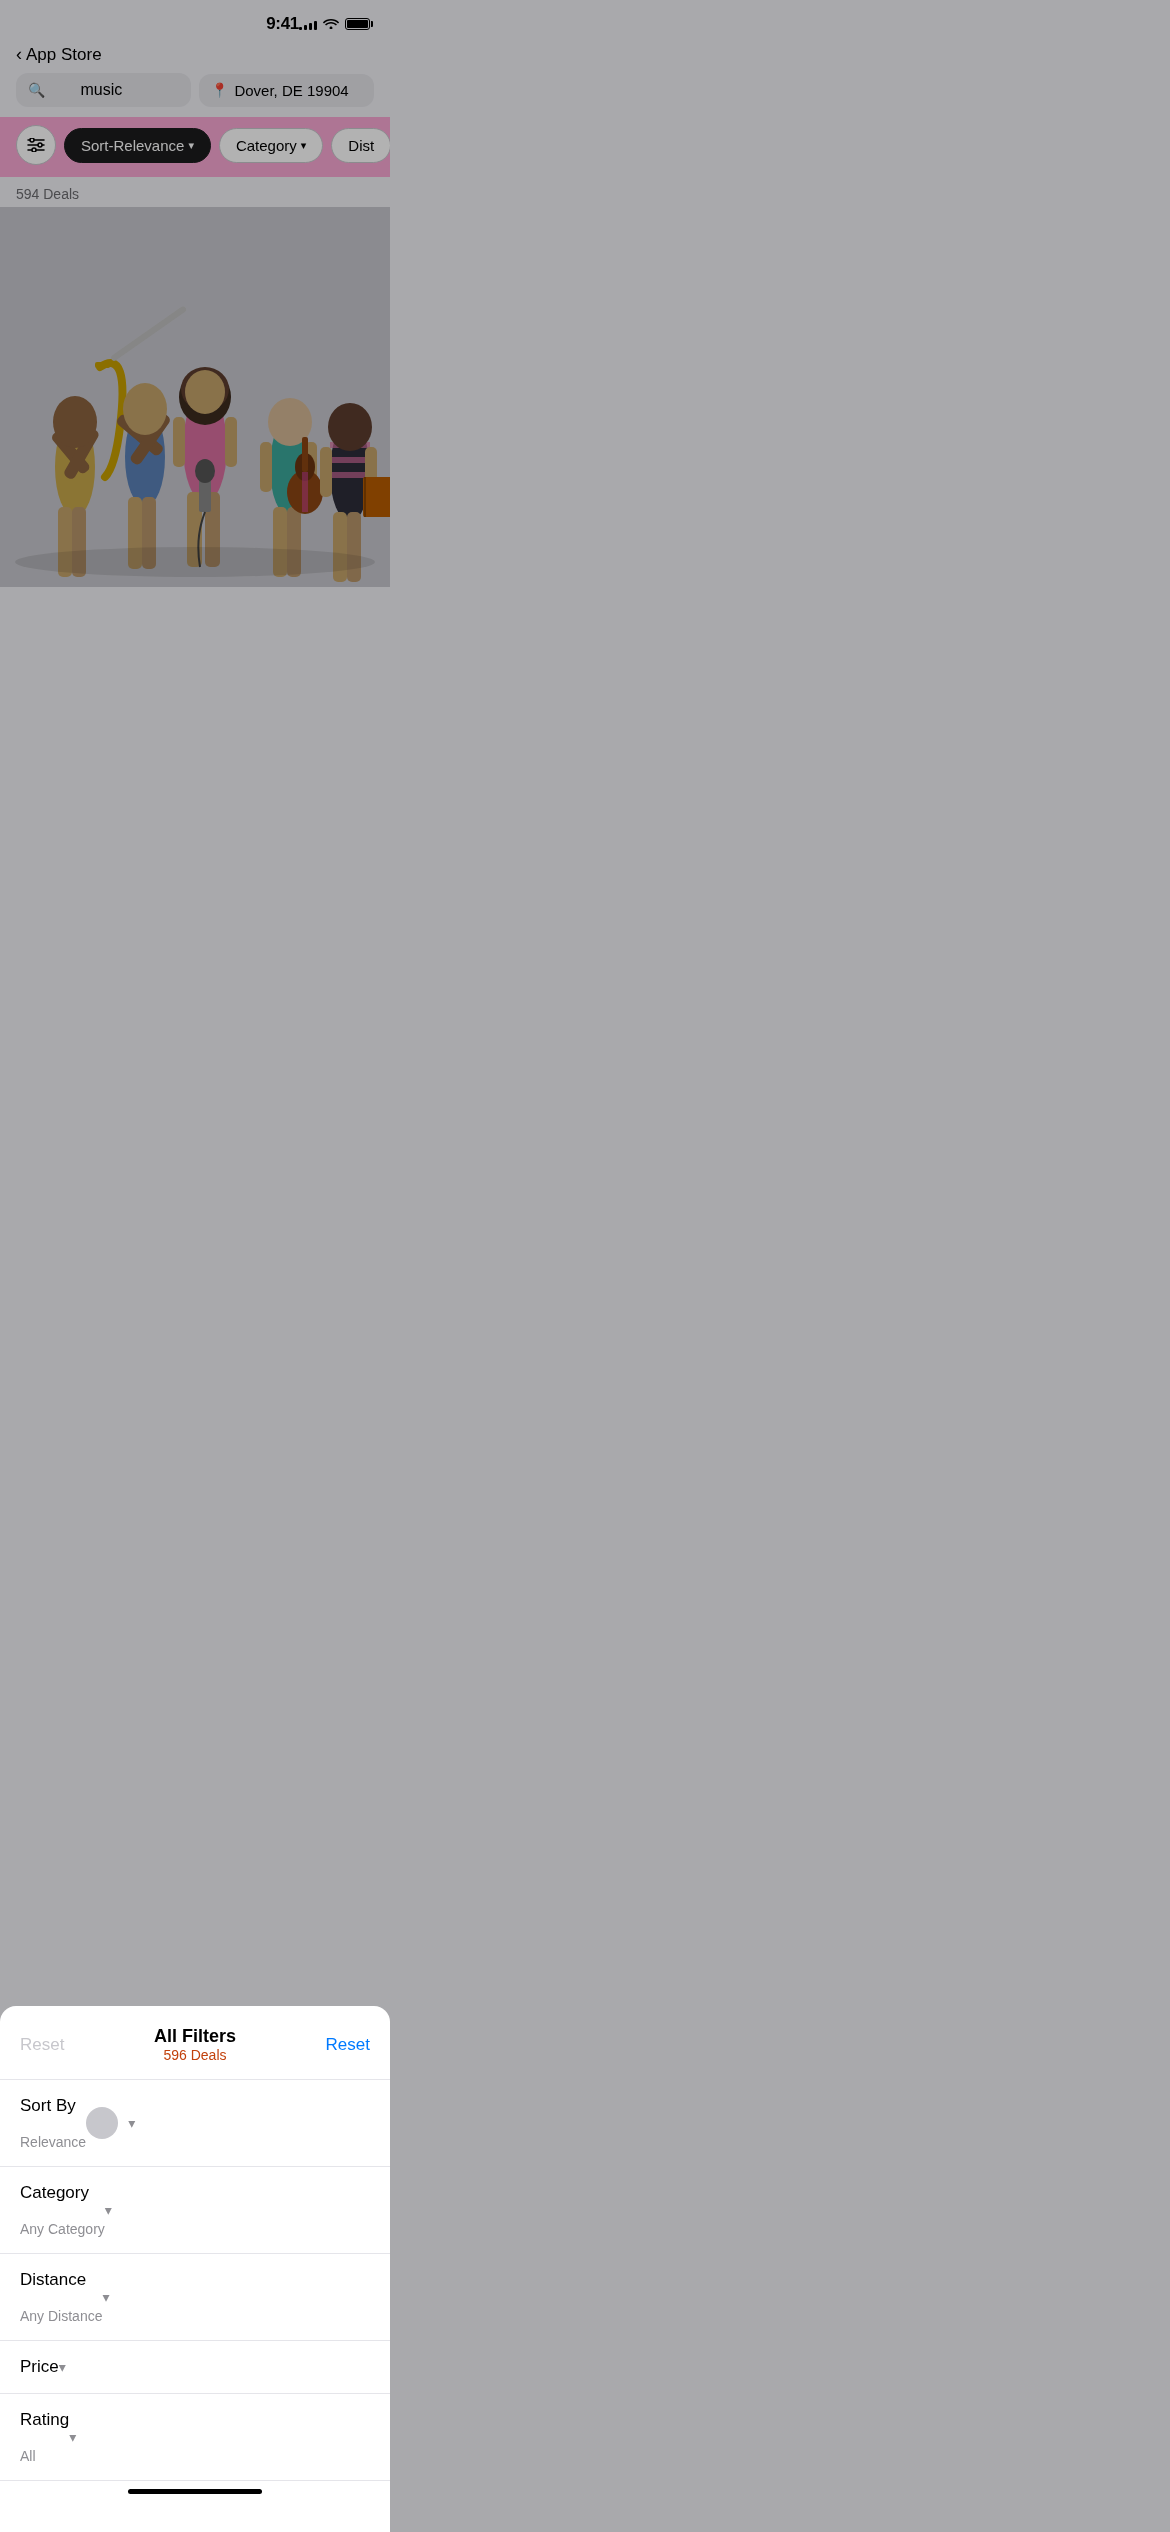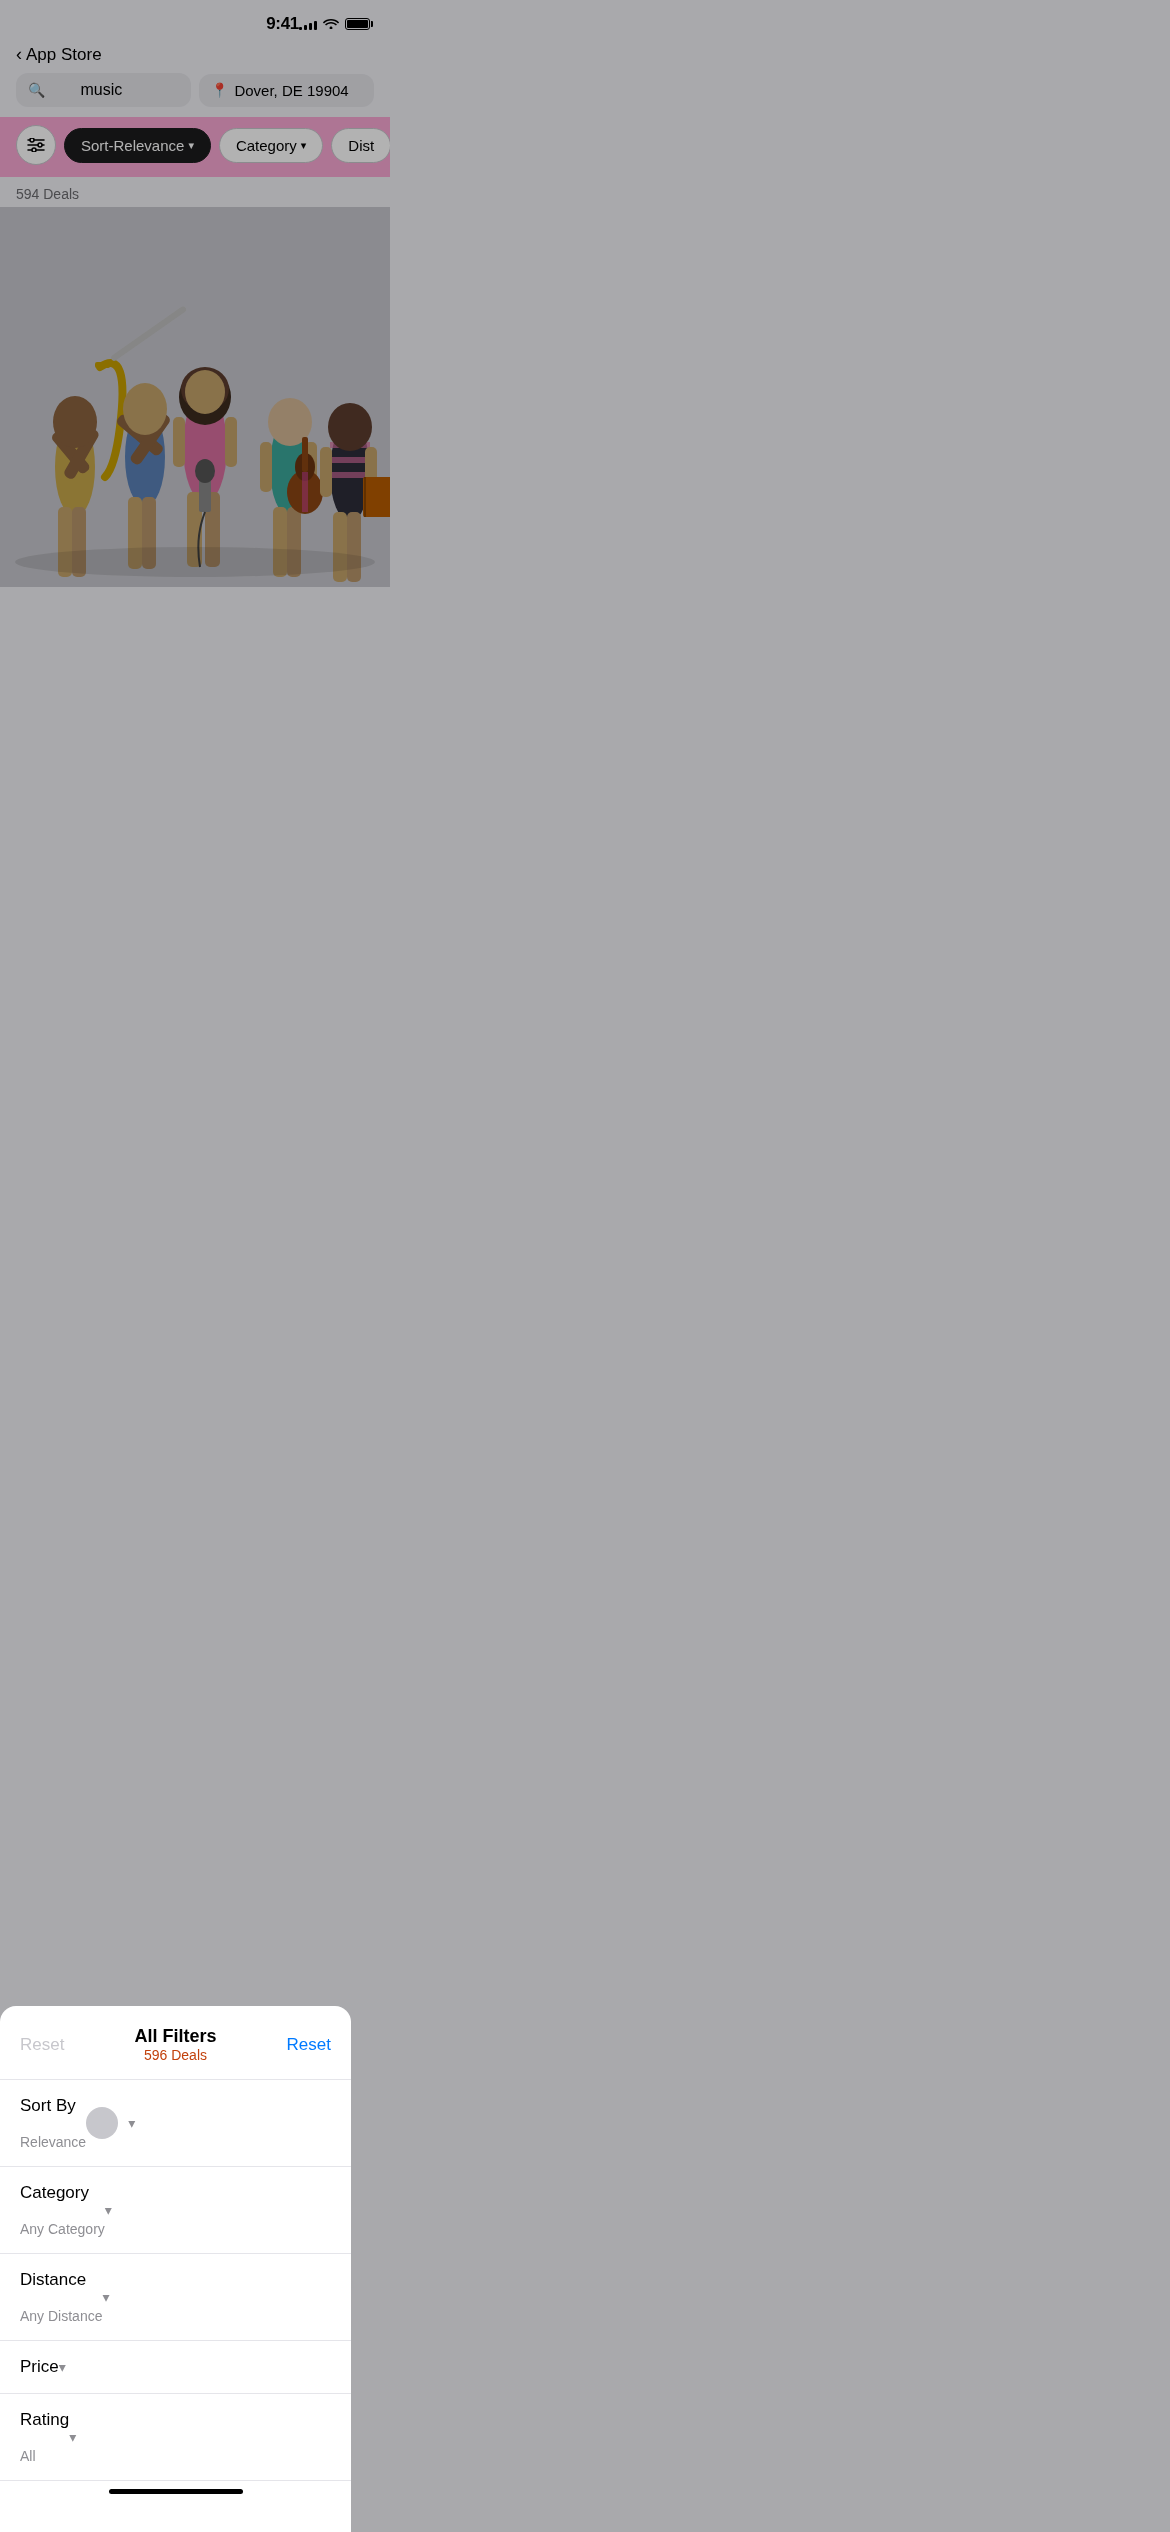--- a/index.html
+++ b/index.html
@@ -216,21 +216,21 @@
       z-index: 10;
       pointer-events: none;
     }
 
     
     .bottom-sheet {
       position: fixed;
       bottom: 0;
       left: 0;
       right: 0;
-      width: 351px;
+      width: 390px;
       background: #fff;
       border-radius: 16px 16px 0 0;
       z-index: 20;
       padding-bottom: 34px;
     }
 
     
     .sheet-header {
       display: flex;
       align-items: center;

